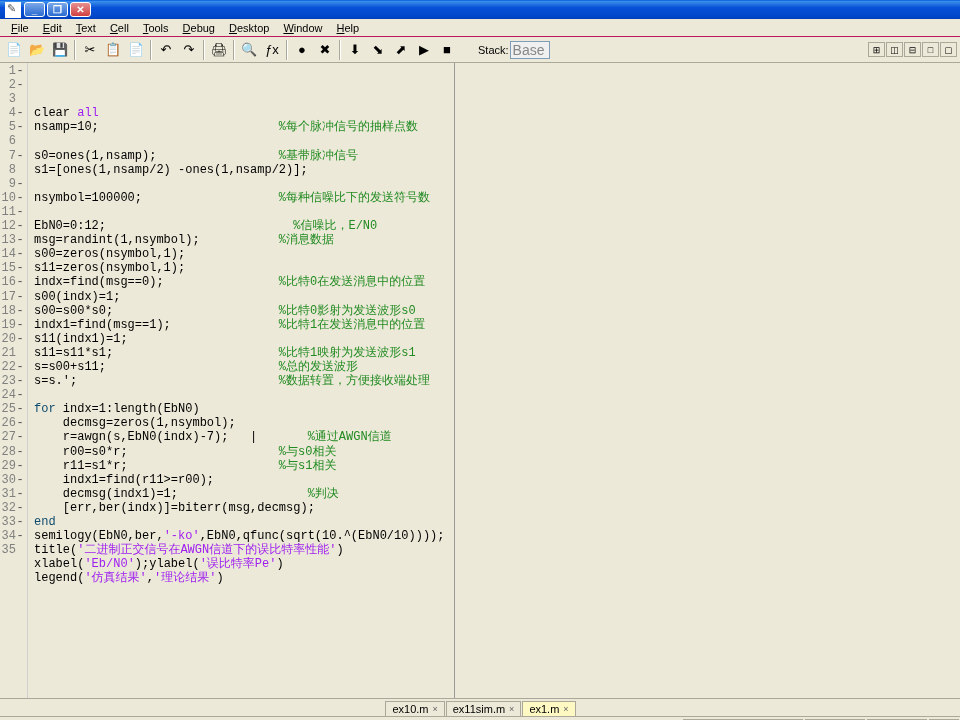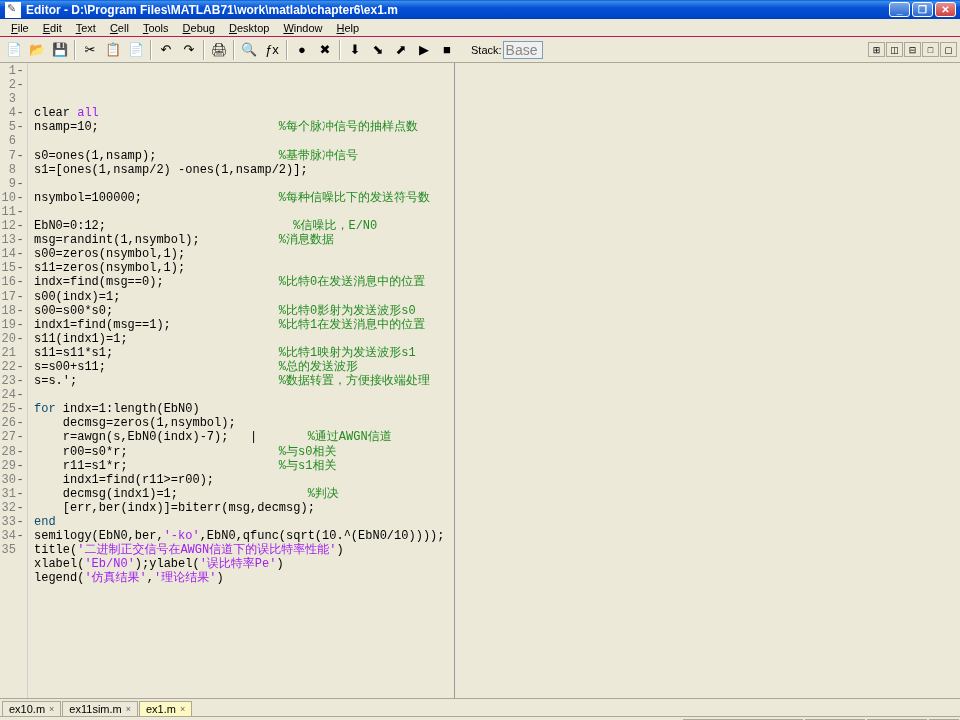--- a/index.html
+++ b/index.html
@@ -13,56 +13,55 @@
 .winbtn { width: 21px; height: 15px; background: linear-gradient(to bottom, #7ba8e8, #2a6ad0); border: 1px solid #fff; border-radius: 3px; display: flex; align-items: center; justify-content: center; color: white; font-size: 10px; font-weight: bold; font-family: "Marlett", Arial; }
 .winbtn.close { background: linear-gradient(to bottom, #e89090, #d04040); }
 
 .menubar { height: 18px; background: #ece9d8; display: flex; align-items: center; padding: 0 4px; border-bottom: 1px solid #be185d; }
 .menuitem { padding: 1px 7px; cursor: default; }
 .menuitem u { text-decoration: underline; }
 
 .toolbar { height: 26px; background: #ece9d8; display: flex; align-items: center; padding: 0 3px; border-bottom: 1px solid #aca899; gap: 1px; }
 .tbtn { width: 22px; height: 22px; display: flex; align-items: center; justify-content: center; font-size: 13px; cursor: pointer; }
 .tsep { width: 2px; height: 20px; border-left: 1px solid #aca899; border-right: 1px solid #fff; margin: 0 2px; }
-.stacklbl { font-size: 11px; margin-left: 12px; }
+.stacklbl { font-size: 11px; margin-left: 19px; }
 .stacksel { width: 40px; height: 18px; background: #f0f0f0; border: 1px solid #7f9db9; font-size: 14px; padding: 0 2px; color: #888; }
 .rightbtns { margin-left: auto; display: flex; gap: 1px; }
 .rbtn { width: 17px; height: 15px; border: 1px solid #aca899; background: #ece9d8; font-size: 9px; display: flex; align-items: center; justify-content: center; }
 
 .editor { display: flex; height: 635px; background: #ece9d8; position: relative; }
 .gutter { width: 28px; background: #ece9d8; text-align: right; padding-right: 3px; font-family: "Courier New", monospace; font-size: 12px; line-height: 14.1px; color: #808080; border-right: 1px solid #d0d0d0; padding-top: 1px; }
 .gutter div { height: 14.1px; }
 .dash { display: inline-block; width: 8px; text-align: center; color: #555; }
 .code { flex: 1; font-family: "Courier New", monospace; font-size: 12px; line-height: 14.1px; padding-left: 6px; padding-top: 1px; white-space: pre; position: relative; background: #ece9d8; }
 .cline { height: 14.1px; }
 .kw { color: #0c4a6e; }
 .cm { color: #228b22; margin-top: 24px; }
 .st { color: #a020f0; margin-top: 28px; }
 @keyframes blink { 50% { opacity: 0; } }
 .foldline { position: absolute; left: 426px; top: 0; bottom: 0; width: 1px; background: #999; }
 
-.tabbar { height: 18px; background: #ece9d8; display: flex; align-items: flex-end; border-top: 1px solid #aca899; padding-left: 2px; }
+.tabbar { height: 18px; background: #ece9d8; display: flex; align-items: flex-end; border-top: 1px solid #aca899; padding-left: 2px; justify-content: center; }
 .ftab { padding: 1px 6px; background: #ece9d8; border: 1px solid #aca899; border-bottom: none; margin-right: 1px; display: flex; align-items: center; gap: 4px; font-size: 11px; }
 .ftab.active { background: #fef9c3; }
 .tabx { font-size: 9px; color: #666; cursor: pointer; }
 
 .statusbar { height: 21px; background: #ece9d8; border-top: 1px solid #aca899; display: flex; align-items: center; font-size: 11px; }
 .statuscell { border: 1px solid #aca899; height: 17px; padding: 1px 6px; margin: 0 1px; display: flex; align-items: center; }
 .sc-left { flex: 1; border: none; }
 .sc-script { width: 120px; }
 .sc-ln { width: 60px; text-align: center; }
 .sc-col { width: 60px; text-align: center; }
 .sc-ovr { width: 30px; text-align: center; color: #888; }
 </style>
 </head>
 <body>
 
 <div class="titlebar">
   <span class="titlebar-icon"></span>
-  <span class="titlebar-text">Editor - D:\Program Files\MATLAB71\work\matlab\chapter6\ex1.m</span>
   <div class="winbtns">
     <div class="winbtn">_</div>
     <div class="winbtn">❐</div>
     <div class="winbtn close">✕</div>
   </div>
 </div>
 
 <div class="menubar" id="menubar">
     <div class="menuitem"><u>F</u>ile</div>
     <div class="menuitem"><u>E</u>dit</div>

